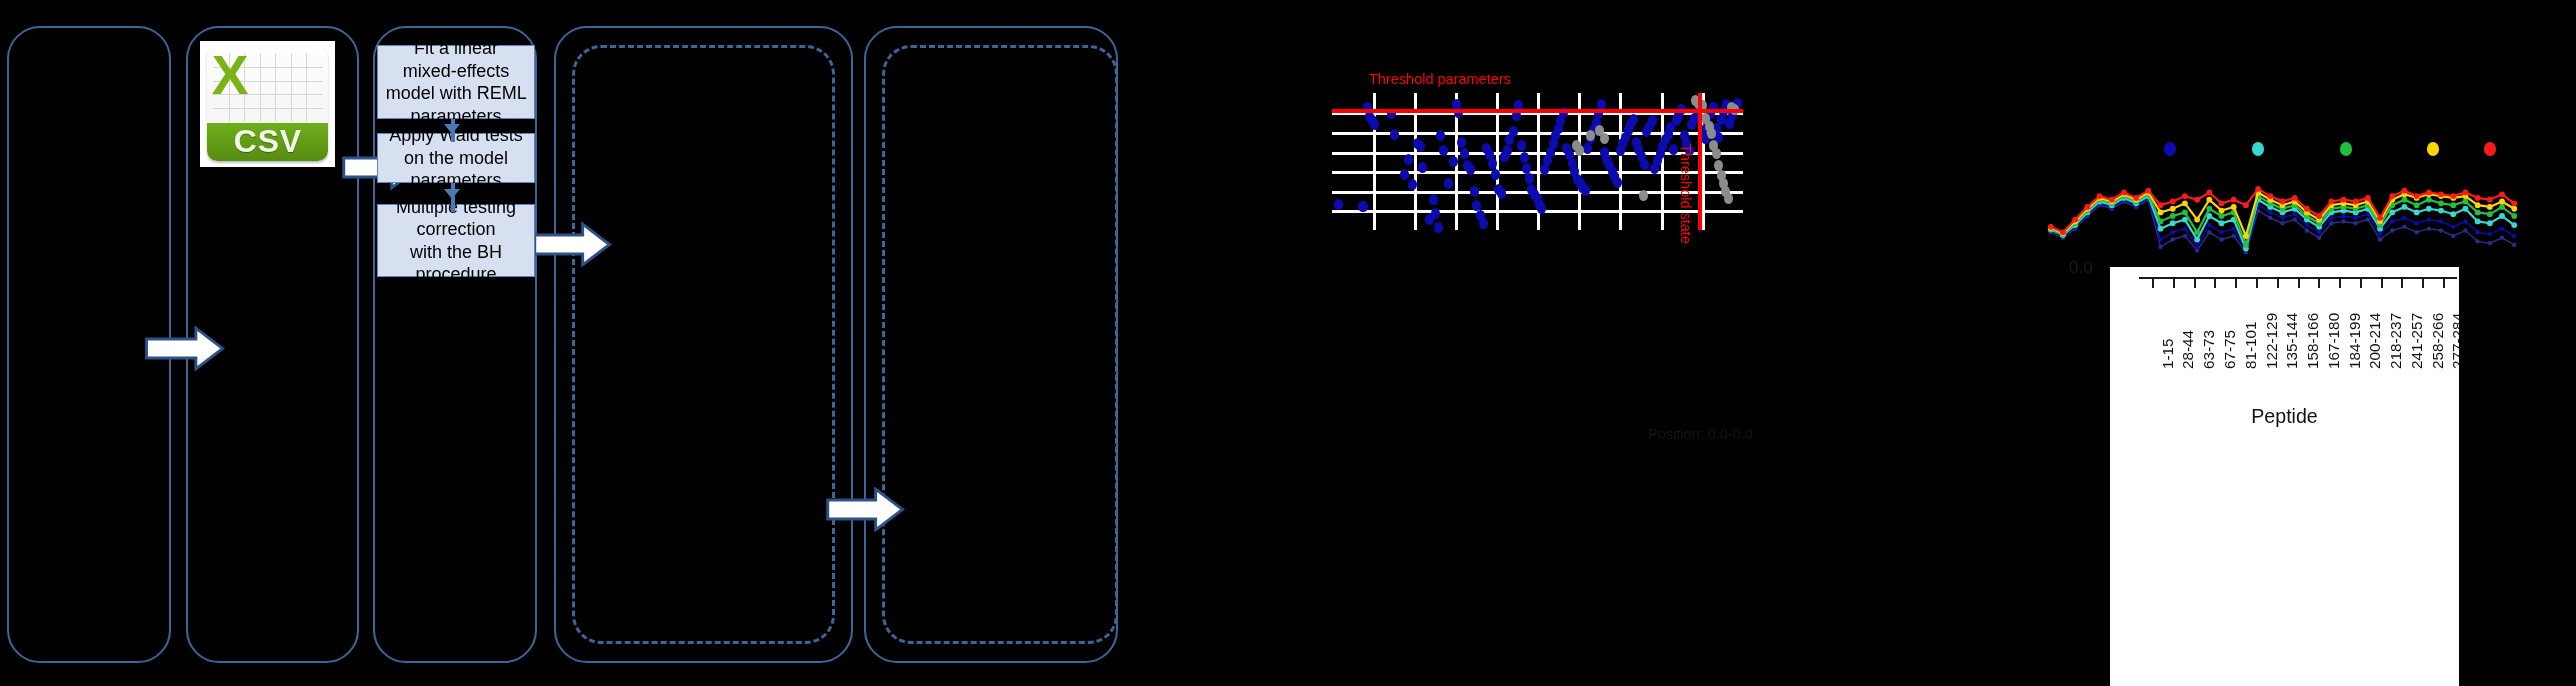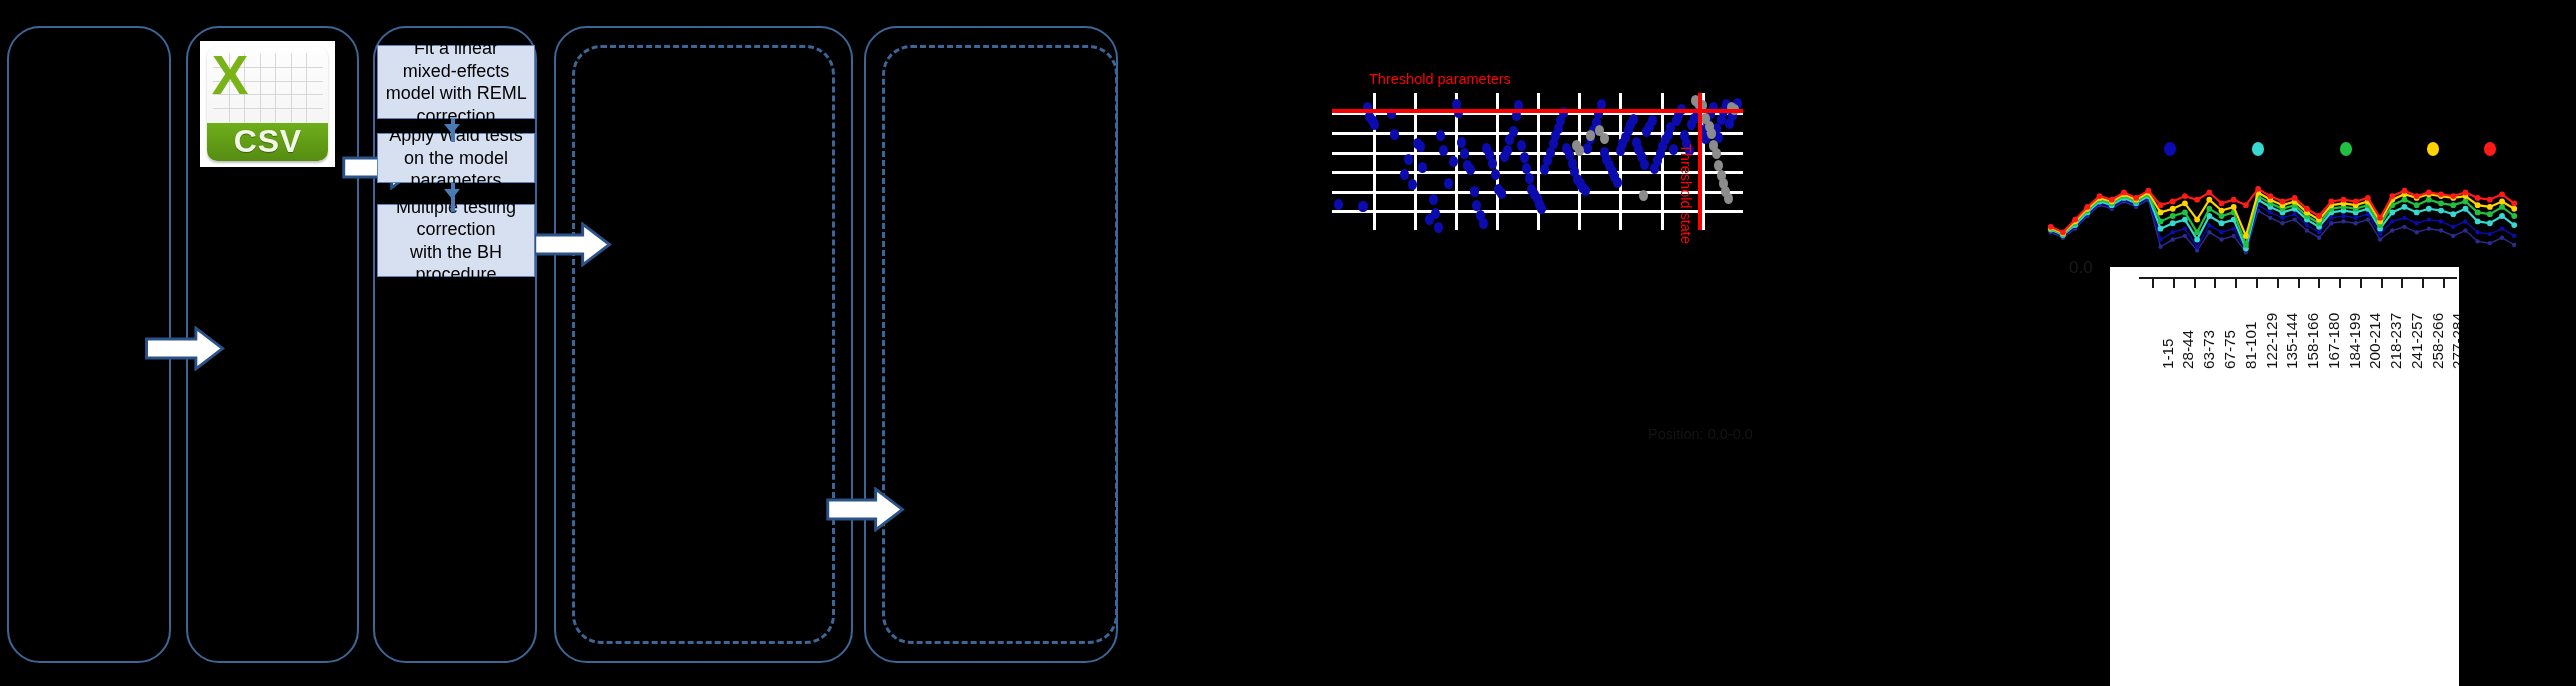--- a/index.html
+++ b/index.html
@@ -142,21 +142,21 @@
           <div class="grow" style="top: 55px;"></div>
         </div>
       <div class="csv-x">X</div>
       <div class="csv-band">
         <span>CSV</span>
       </div>
     </div>
   </div>
 
   <div class="flowbox fb1">
-    <div><span>Fit a linear mixed-effects model with </span><b>REML</b><span> correction</span></div>
+    <div><span>Fit a linear mixed-effects model with </span><b>REML</b><span> parameters</span></div>
   </div>
   <div class="flowbox fb2">
     <div><span>Apply </span><b>Wald tests</b><span> on the model parameters</span></div>
   </div>
   <div class="flowbox fb3">
     <div><span>Multiple testing correction</span><br><span>with the </span><b>BH</b><span> procedure</span></div>
   </div>
   <div class="vconn c1"></div>
   <div class="vtip t1"></div>
   <div class="vconn c2"></div>
@@ -604,20 +604,21 @@
         <div class="ticklabel" style="left: 256px; top: 102px;">200-214</div>
         <div class="tick" style="left: 271px;"></div>
         <div class="ticklabel" style="left: 277px; top: 102px;">218-237</div>
         <div class="tick" style="left: 291px;"></div>
         <div class="ticklabel" style="left: 298px; top: 102px;">241-257</div>
         <div class="tick" style="left: 312px;"></div>
         <div class="ticklabel" style="left: 319px; top: 102px;">258-266</div>
         <div class="tick" style="left: 333px;"></div>
         <div class="ticklabel" style="left: 339px; top: 102px;">277-284</div>
       </div>
+    <div class="axis-caption">Peptide</div>
 
   </div>
 
   <div class="pep-divider"></div>
 
 <div class="legend-dot" style="left: 2164px; top: 142px; background: rgb(11, 11, 176); position: absolute;"></div>
     <div class="legend-dot" style="left: 2252px; top: 142px; background: rgb(54, 217, 208); position: absolute;"></div>
     <div class="legend-dot" style="left: 2340px; top: 142px; background: rgb(34, 192, 64); position: absolute;"></div>
     <div class="legend-dot" style="left: 2427px; top: 142px; background: rgb(255, 212, 0); position: absolute;"></div>
     <div class="legend-dot" style="left: 2484px; top: 142px; background: rgb(255, 26, 26); position: absolute;"></div>

